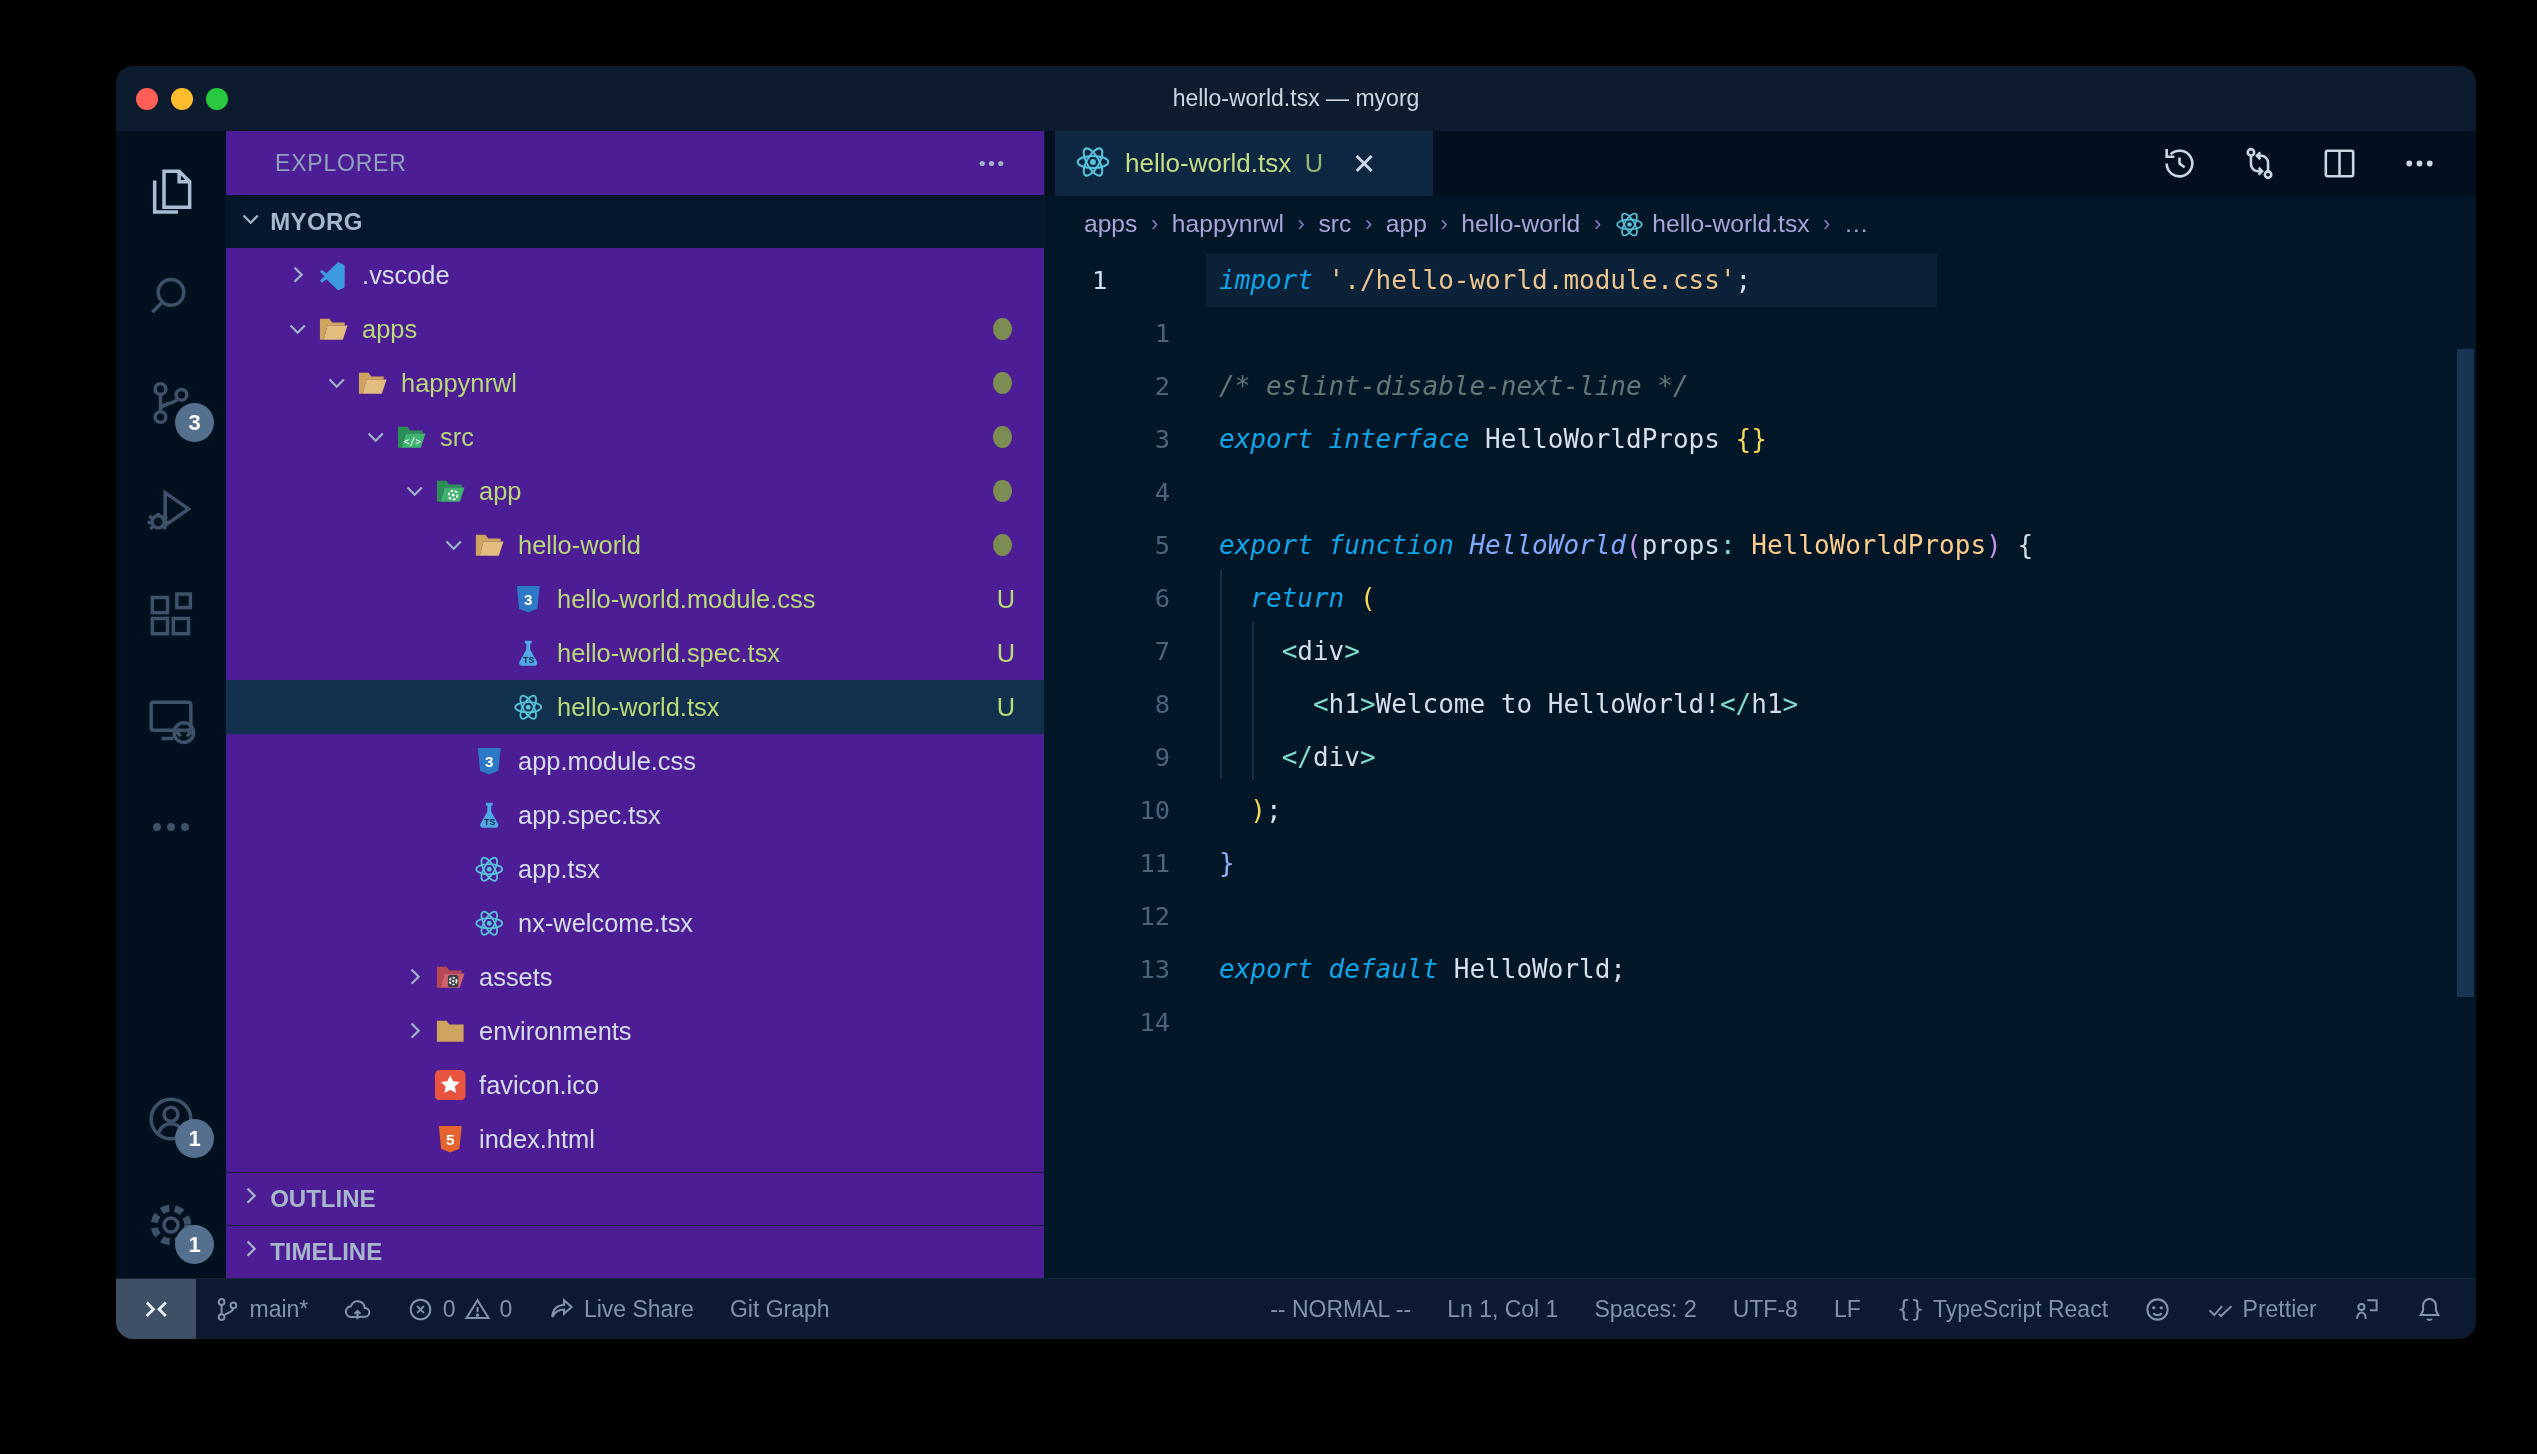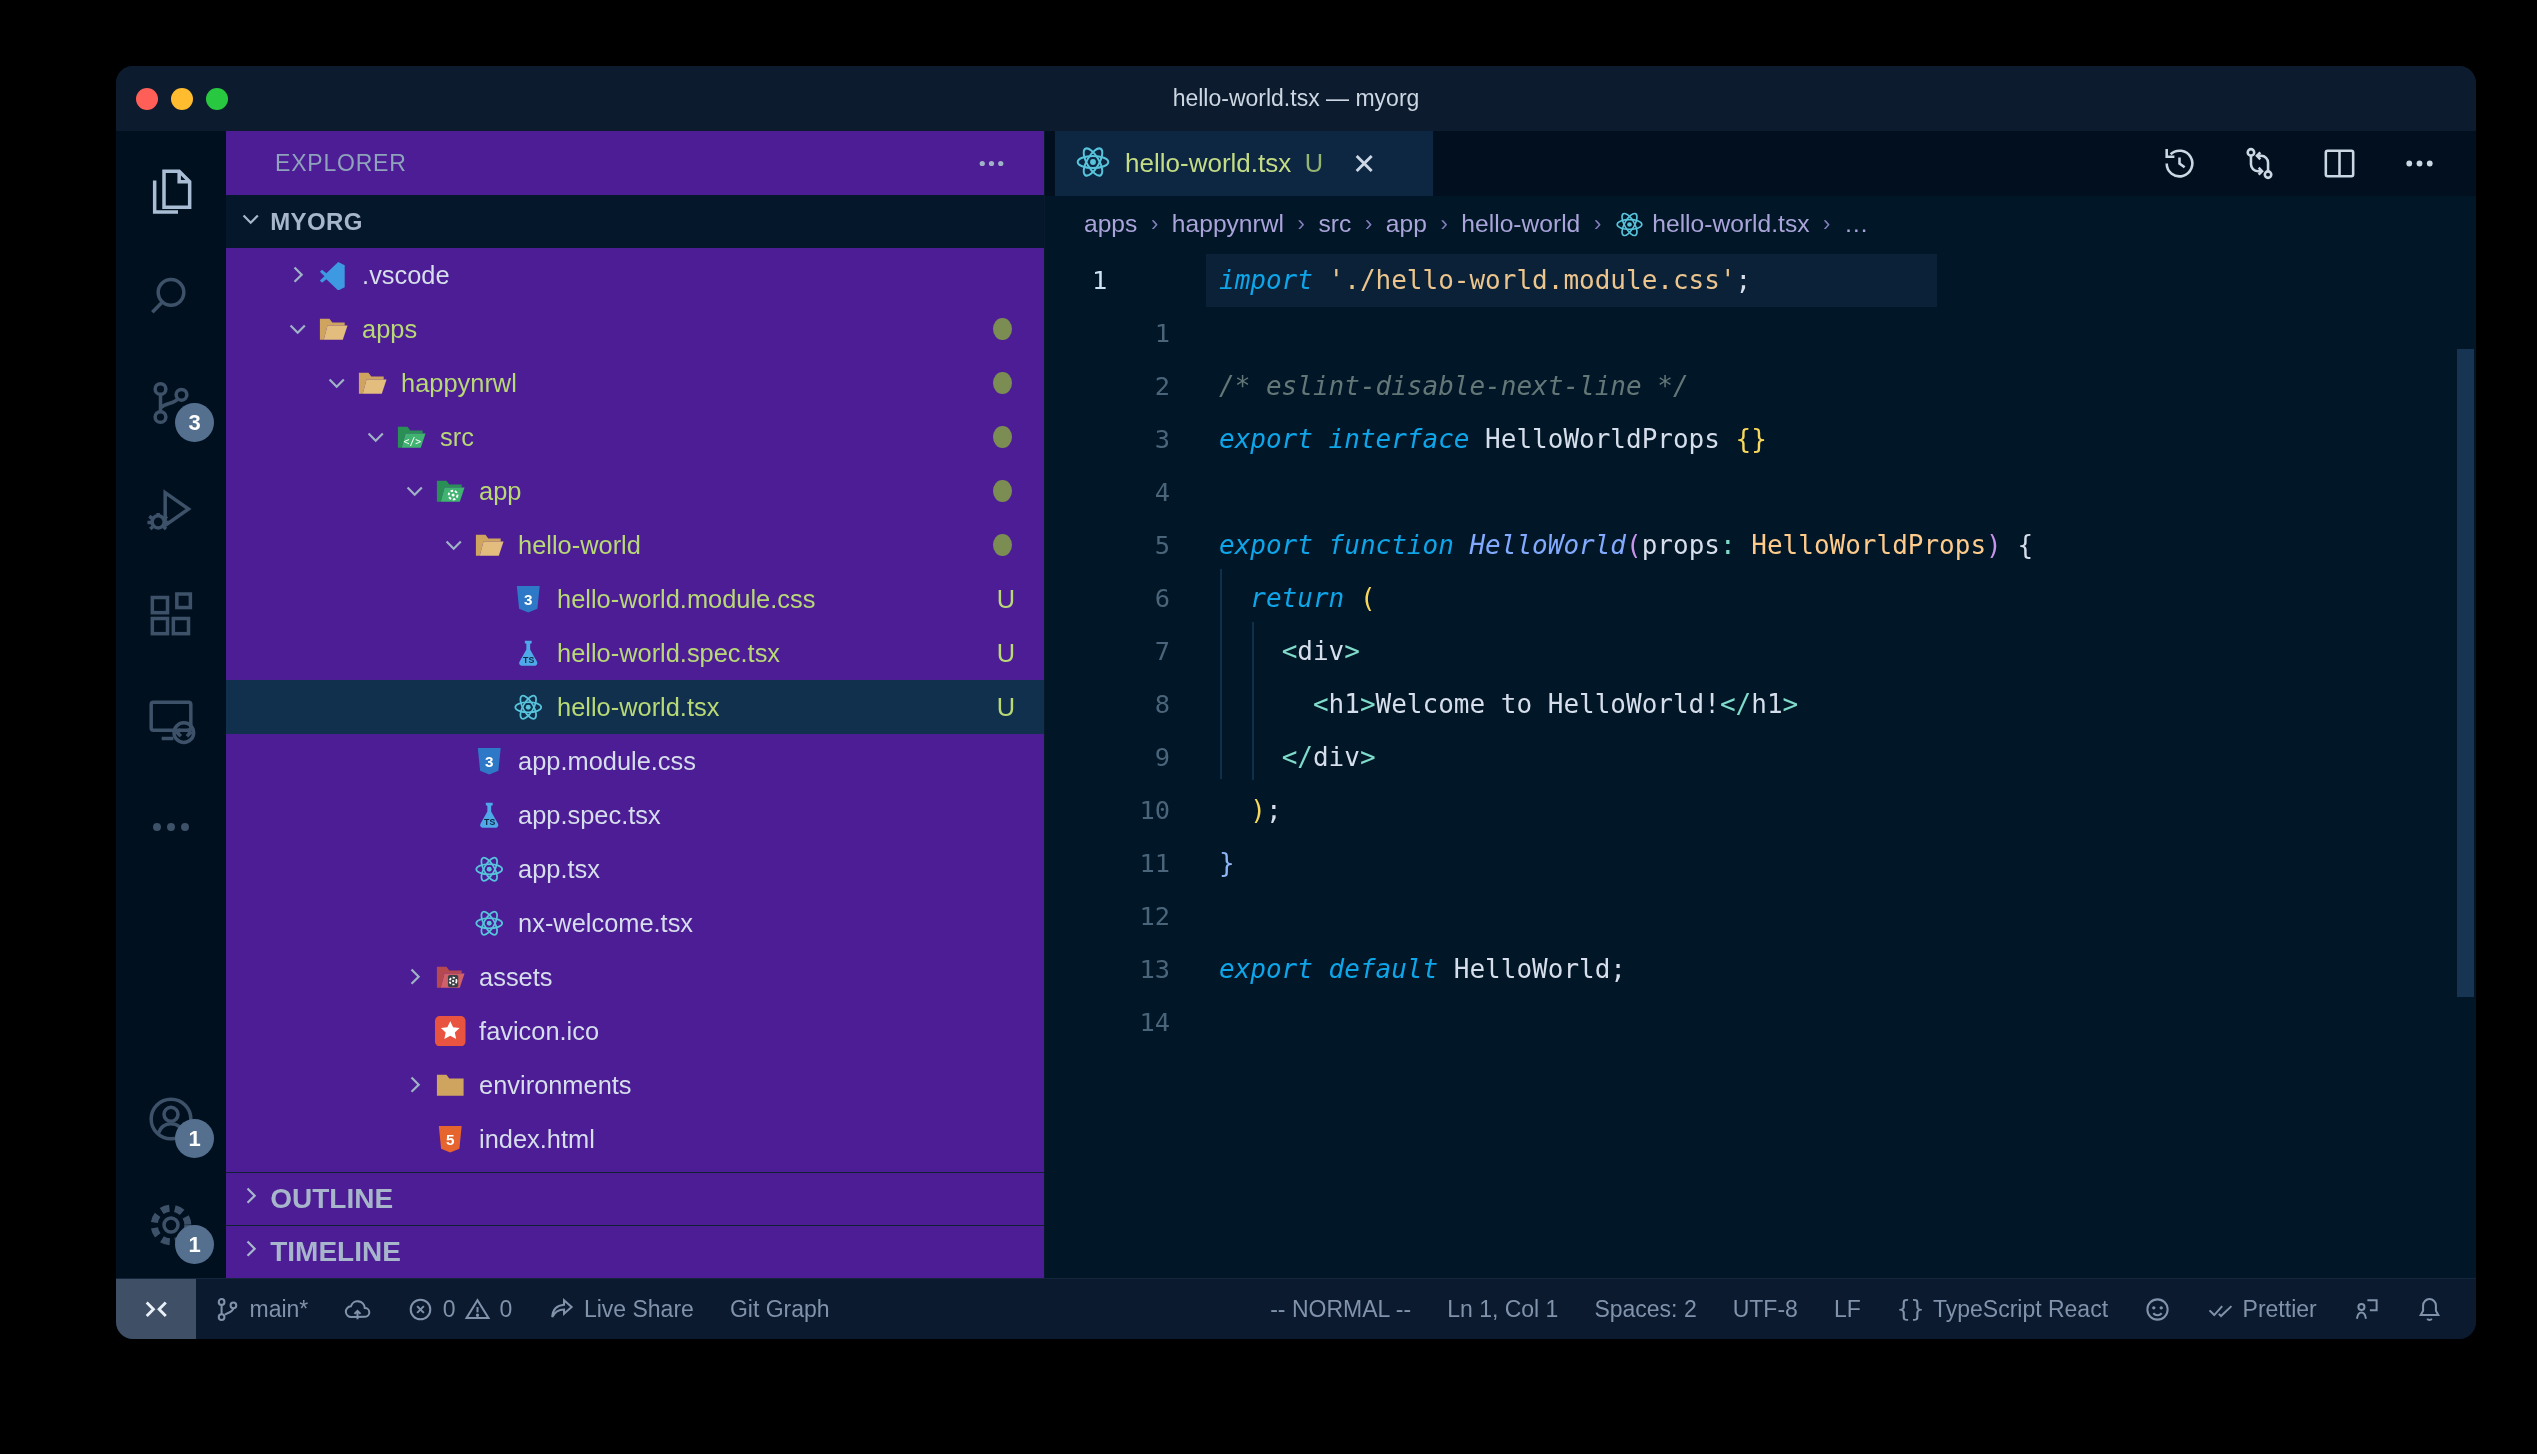--- a/index.html
+++ b/index.html
@@ -54,21 +54,21 @@
                   justify-content:center; color:#9fb2c6; }
   .tree-icon { width:30.5px; height:30.5px; flex:none; margin-right:13.6px; display:flex; }
   .tree-icon svg { width:30.5px; height:30.5px; }
   .tree-label { flex:1; white-space:nowrap; overflow:hidden; }
   .tree-label.git { color:#b9d977; }
   .row-badge { margin-right:29px; color:#b9d977; font-size:25.4px; }
   .row-dot { margin-right:32px; width:18.6px; height:22px; border-radius:50%; background:#7c8d53; }
 
   .sidebar-bottom { margin-top:auto; }
   .sect { height:53px; display:flex; align-items:center; gap:6.8px; padding:4px 12px;
-          border-top:0.8px solid #0e2133; color:#a7b6ca; font-weight:bold; font-size:28px; }
+          border-top:0.8px solid #0e2133; color:#a7b6ca; font-weight:bold; font-size:24px; }
 
   
   .editor { flex:1; display:flex; flex-direction:column; background:#011627; position:relative; min-width:0; }
   .tabbar { height:65px; flex:none; background:#010f1e; display:flex;
             align-items:stretch; justify-content:space-between; }
   .tab { margin-left:10.2px; width:378px; background:#0d2642; display:flex; align-items:center;
          padding:0 20.3px; gap:13.6px; }
   .tab-icon svg { width:36px; height:36px; }
   .tab-label { color:#c4dd85; font-size:26px; white-space:nowrap; }
   .tab-dirty { color:#95b471; font-size:25.4px; }
@@ -426,41 +426,41 @@
                 <path fill="#b5494f" d="M1 2.5h5l1.5 2H14V6H5L3 13.5H1z"></path>
                 <path fill="#d06168" d="M5 6h10.5L13 13.5H3z"></path>
                 <rect x="6.8" y="6.8" width="5.4" height="6.4" rx="1" fill="#3a3f46"></rect>
                 <circle cx="9.5" cy="10" r="1.8" fill="none" stroke="#fff" stroke-width=".9" stroke-dasharray="1.2 .8"></circle>
                 <circle cx="9.5" cy="10" r=".6" fill="#fff"></circle>
               </svg>
             </span>
             <span class="tree-label fg">assets</span>
           </div>
           <div class="tree-row" style="padding-left: 168px;">
-            <span class="tree-chevron"></span>
-            <span class="tree-icon">
-              <svg viewBox="0 0 16 16">
-                <rect width="16" height="16" rx="2.5" fill="#e8543f"></rect>
-                <path fill="#fff" d="M8 2.8l1.5 3.1 3.4.4-2.5 2.3.7 3.4L8 10.3 4.9 12l.7-3.4L3.1 6.3l3.4-.4z"></path>
-              </svg>
-            </span>
-            <span class="tree-label fg">favicon.ico</span>
-          </div>
-          <div class="tree-row" style="padding-left: 168px;">
             <span class="tree-chevron">
               <svg viewBox="0 0 16 16" fill="none" stroke="currentColor" stroke-width="1.4">
                 <path d="M6 3.5L10.5 8 6 12.5"></path>
               </svg>
             </span>
             <span class="tree-icon">
               <svg viewBox="0 0 16 16">
                 <path fill="#cfa45f" d="M1 2.5h5l1.5 2H15v9H1z"></path>
               </svg>
             </span>
             <span class="tree-label fg">environments</span>
+          </div>
+          <div class="tree-row" style="padding-left: 168px;">
+            <span class="tree-chevron"></span>
+            <span class="tree-icon">
+              <svg viewBox="0 0 16 16">
+                <rect width="16" height="16" rx="2.5" fill="#e8543f"></rect>
+                <path fill="#fff" d="M8 2.8l1.5 3.1 3.4.4-2.5 2.3.7 3.4L8 10.3 4.9 12l.7-3.4L3.1 6.3l3.4-.4z"></path>
+              </svg>
+            </span>
+            <span class="tree-label fg">favicon.ico</span>
           </div>
           <div class="tree-row" style="padding-left: 168px;">
             <span class="tree-chevron"></span>
             <span class="tree-icon">
               <svg viewBox="0 0 16 16" style="font-size:30px">
                 <path fill="#e6642d" d="M2 1h12l-1.2 12L8 15l-4.8-2z"></path>
                 <text x="8" y="10.8" font-size="8" fill="#fff" text-anchor="middle" font-weight="bold" font-family="sans-serif">5</text>
               </svg>
             </span>
             <span class="tree-label fg">index.html</span>

